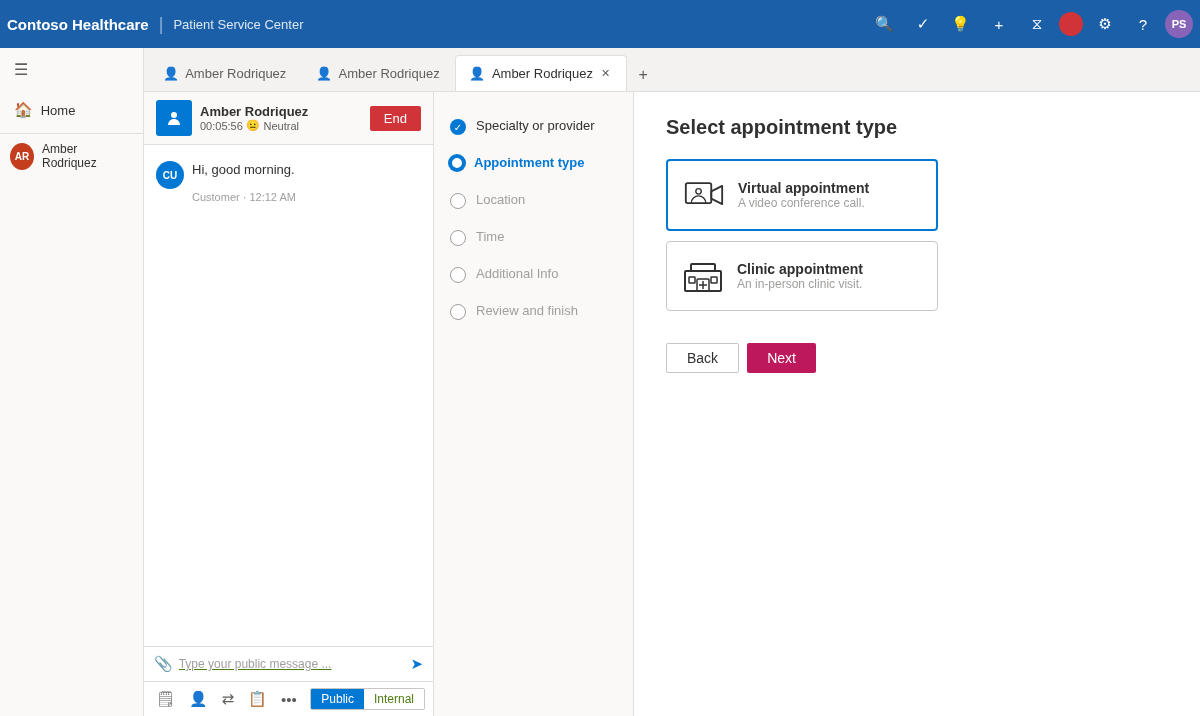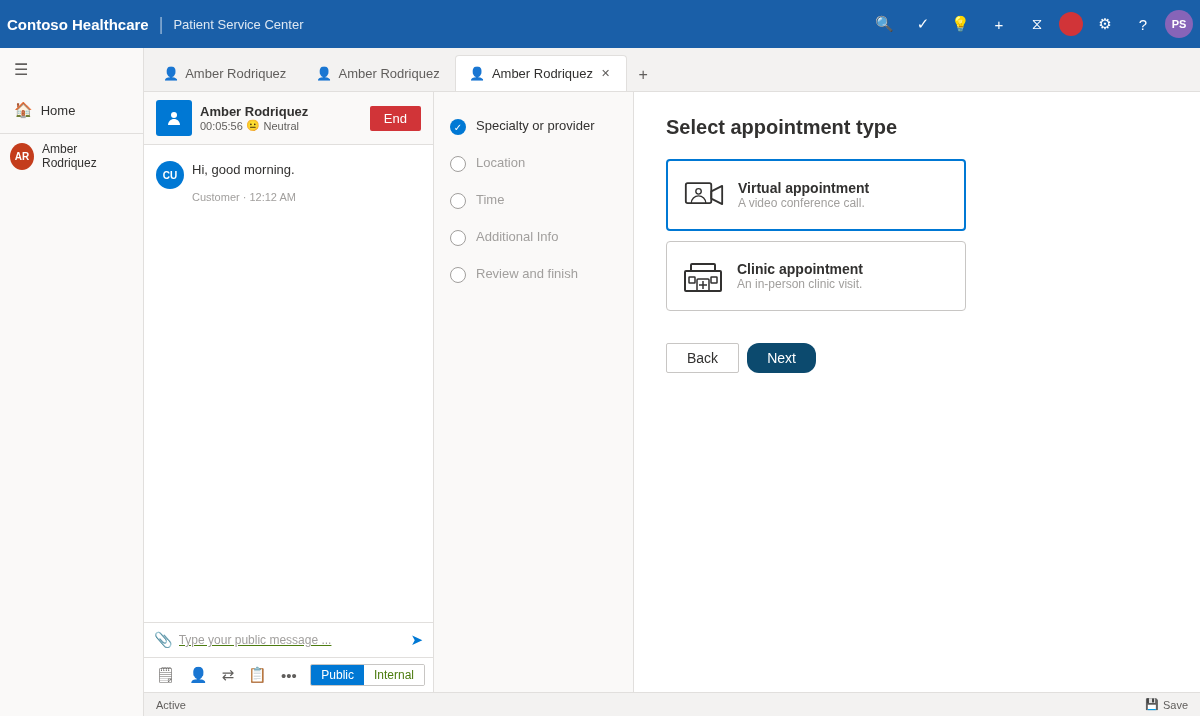--- a/index.html
+++ b/index.html
@@ -367,21 +367,21 @@
     }
     .appt-option {
       border: 1px solid #c8c6c4;
       border-radius: 4px;
       padding: 14px 16px;
       display: flex;
       align-items: center;
       gap: 14px;
       cursor: pointer;
       margin-bottom: 10px;
-      width: 300px;
+      width: 272px;
     }
     .appt-option.selected { border-color: #0078d4; border-width: 2px; }
     .appt-option-icon {
       width: 40px; height: 40px;
       display: flex; align-items: center; justify-content: center;
       flex-shrink: 0;
     }
     .appt-option-text {}
     .appt-option-title { font-size: 14px; font-weight: 600; color: #323130; }
     .appt-option-desc { font-size: 12px; color: #a19f9d; }
@@ -397,25 +397,25 @@
       background: white;
       color: #323130;
       font-size: 14px;
       cursor: pointer;
       border-radius: 2px;
       font-family: inherit;
     }
     .btn-next {
       padding: 6px 20px;
       border: none;
-      background: #0c4a6e;
+      background: #be185d;
       color: white;
       font-size: 14px;
       cursor: pointer;
-      border-radius: 12px;
+      border-radius: 2px;
       font-family: inherit;
     }
 
     
     .status-bar {
       height: 24px;
       background: #f3f2f1;
       border-top: 1px solid #e1dfdd;
       display: flex;
       align-items: center;
@@ -547,20 +547,24 @@
         </div>
       </div>
 
       <div class="wizard-panel">
 
         <div class="wizard-step">
           <div class="step-indicator completed">✓</div>
           <span class="step-label">Specialty or provider</span>
         </div>
 
+        <div class="wizard-step">
+          <div class="step-indicator active"></div>
+          <span class="step-label active">Appointment type</span>
+        </div>
 
         <div class="wizard-step">
           <div class="step-indicator inactive"></div>
           <span class="step-label inactive">Location</span>
         </div>
 
         <div class="wizard-step">
           <div class="step-indicator inactive"></div>
           <span class="step-label inactive">Time</span>
         </div>
@@ -613,22 +617,15 @@
         </div>
 
         <div class="appt-actions">
           <button class="btn-back">Back</button>
           <button class="btn-next">Next</button>
         </div>
       </div>
 
     </div>
 
-    <div class="status-bar">
-      <span>Active</span>
-      <div class="save-btn-sm">
-        <span>💾</span>
-        <span>Save</span>
-      </div>
-    </div>
 
   </div>
 </div>
 
 </body></html>

